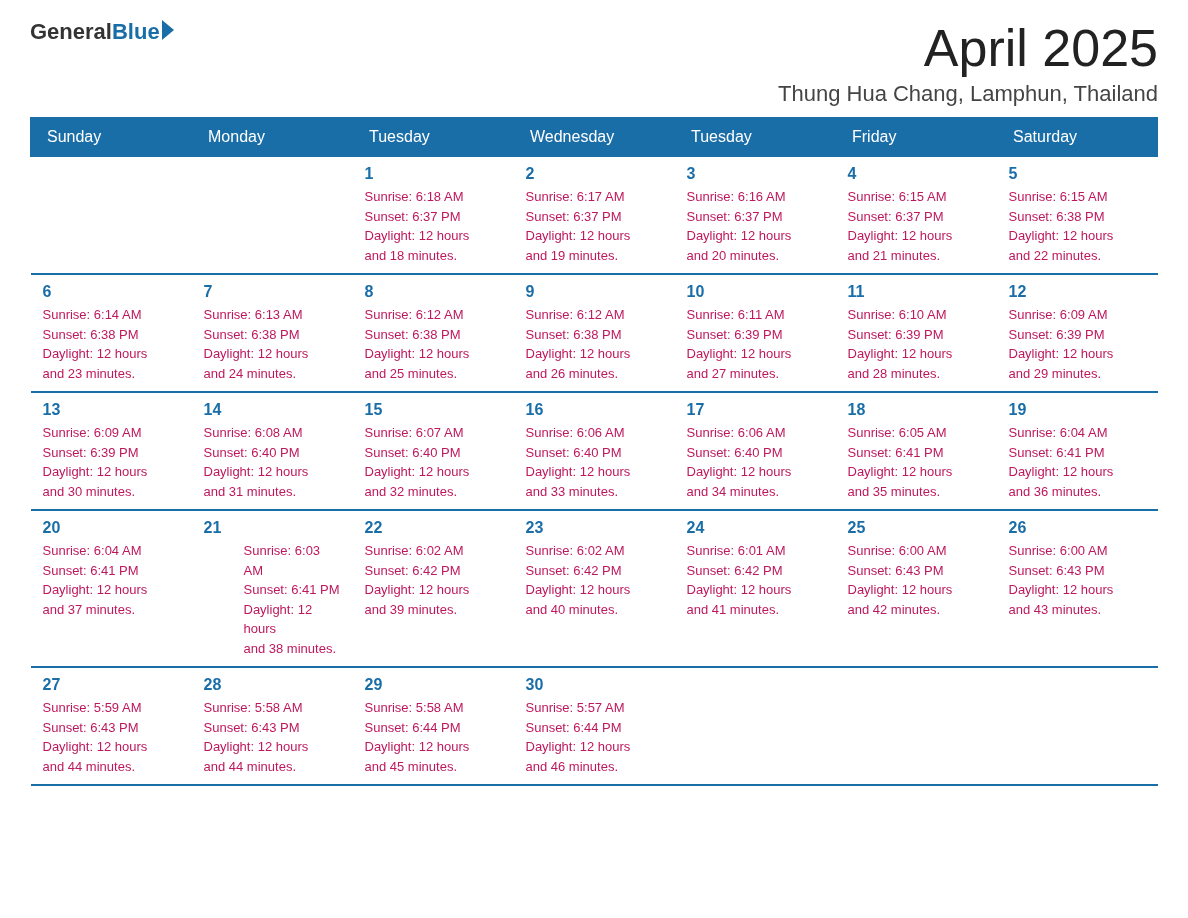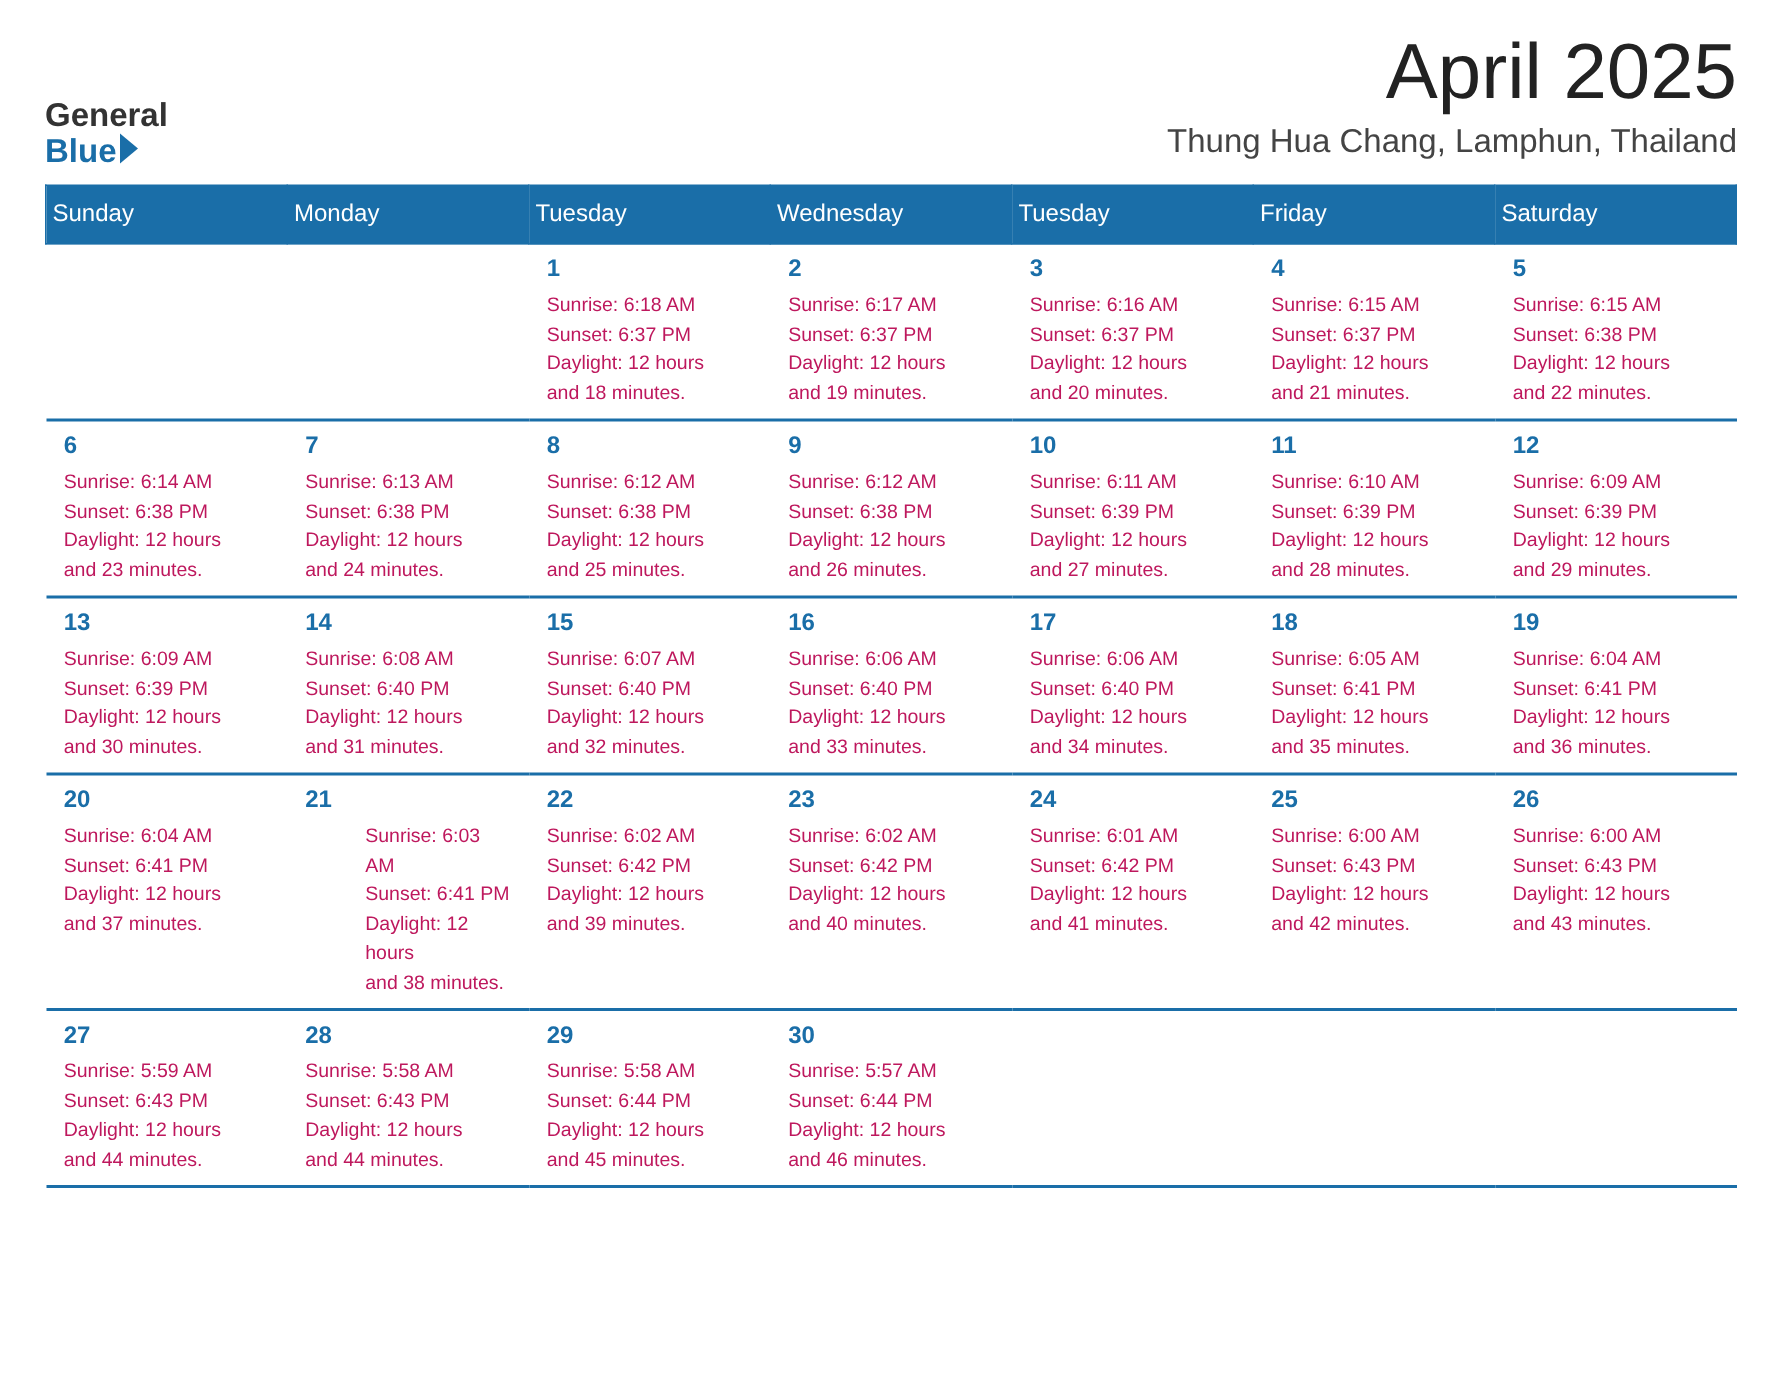--- a/index.html
+++ b/index.html
@@ -57,21 +57,21 @@
     table {
       width: 100%;
       border-collapse: collapse;
       margin-top: 10px;
     }
     thead tr {
       background-color: #1a6ea8;
       color: #fff;
     }
     thead th {
-      padding: 10px 4px;
+      padding: 10px 16px;
       text-align: left;
       font-size: 16px;
       font-weight: normal;
       border: 1px solid #1a6ea8;
     }
     tbody tr {
       border-bottom: 2px solid #1a6ea8;
     }
     tbody td {
       vertical-align: top;
@@ -96,21 +96,21 @@
     }
     .empty-cell {
       background: #fff;
     }
   </style>
 </head>
 <body>
 
 <div class="header">
   <div class="logo">
-    <div style="display:flex; flex-direction:column; line-height:1.1;margin-top:45px;">
+    <div style="display:flex; flex-direction:row; line-height:1.1;">
       <span class="logo-text-general">General</span>
       <div style="display:flex; align-items:center;">
         <span class="logo-text-blue">Blue</span>
         <div class="logo-arrow"></div>
       </div>
     </div>
   </div>
   <div class="title-area">
     <div class="month-title">April 2025</div>
     <div class="location-title">Thung Hua Chang, Lamphun, Thailand</div>

